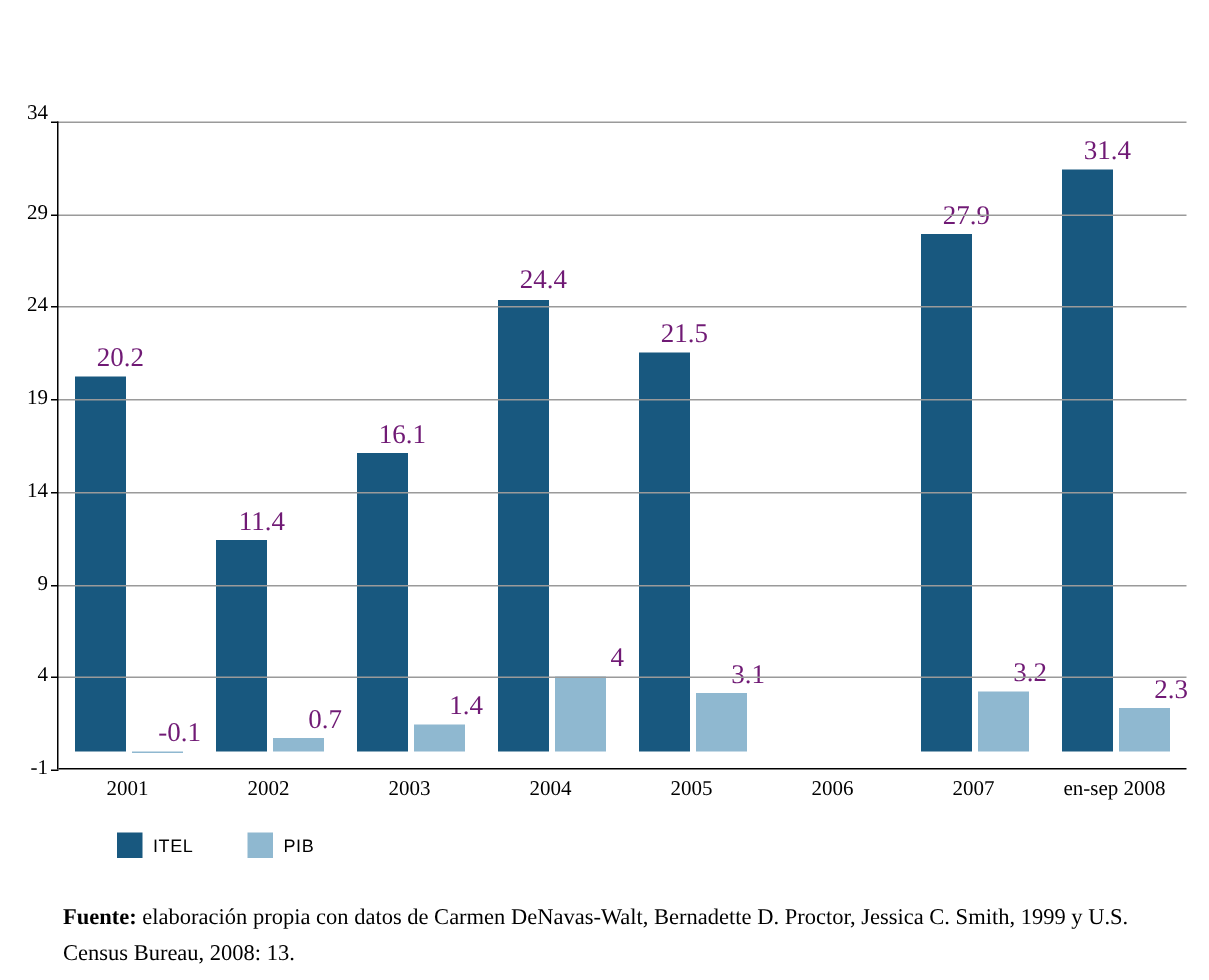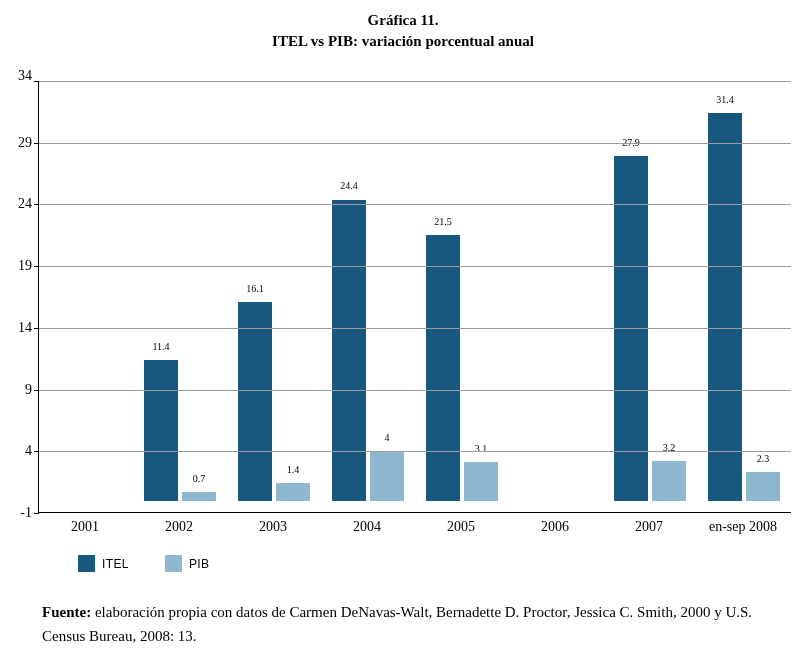--- a/index.html
+++ b/index.html
@@ -99,25 +99,25 @@
     height: 432px;
   }
   .bar {
     position: absolute;
     bottom: 0;
   }
   .bar.itel { background: #18587f; }
   .bar.pib  { background: #8fb8d0; }
   .bar-label {
     position: absolute;
-    font-size: 10px;
+    font-size: 18px;
     line-height: 14px;
-    text-align: center;
+    text-align: right;
     white-space: nowrap;
-    color: #000000;
+    color: #701a75;
   }
   
   .x-labels {
     position: absolute;
     left: 38px;
     top: 447px;
     width: 752px;
     height: 24px;
   }
   .x-label {
@@ -162,38 +162,40 @@
     font-size: 15px;
     line-height: 24px;
   }
   .source b { font-weight: bold; }
 </style>
 </head>
 <body>
 
 <div class="page">
 
-  <div class="title-block">
-    <div>Gráfica 11.</div>
-    <div>ITEL vs PIB: variación porcentual anual</div>
-  </div>
 
   <div class="plot-wrap">
     <div class="y-labels">
         <div class="y-label" style="top: 441px;">-1</div>
         <div class="y-label" style="top: 379.286px;">4</div>
         <div class="y-label" style="top: 317.571px;">9</div>
         <div class="y-label" style="top: 255.857px;">14</div>
         <div class="y-label" style="top: 194.143px;">19</div>
         <div class="y-label" style="top: 132.429px;">24</div>
         <div class="y-label" style="top: 70.7143px;">29</div>
         <div class="y-label" style="top: 4px;">34</div>
       </div>
     <div class="grid-area">
       <div class="groups">
+          <div class="group" style="left: 0px; width: 94px;">
+            <div class="bar itel" style="left: 11px; width: 34px; height: 249.326px; bottom: 12.3429px; background: rgb(24, 88, 127);"></div>
+            <div class="bar-label" style="left: -1px; width: 58px; top: 150.331px;">20.2</div>
+            <div class="bar pib" style="left: 49px; width: 34px; height: 1.23429px; bottom: 11.1086px; background: rgb(143, 184, 208);"></div>
+            <div class="bar-label" style="left: 37px; width: 58px; top: 399.657px;">-0.1</div>
+          </div>
           <div class="group" style="left: 94px; width: 94px; font-family: Liberation Serif, serif;">
             <div class="bar itel" style="left: 11px; width: 34px; height: 140.709px; bottom: 12.3429px; background: rgb(24, 88, 127);"></div>
             <div class="bar-label" style="left: -1px; width: 58px; top: 258.949px;">11.4</div>
             <div class="bar pib" style="left: 49px; width: 34px; height: 8.64px; bottom: 12.3429px; background: rgb(143, 184, 208);"></div>
             <div class="bar-label" style="left: 37px; width: 58px; top: 391.017px;">0.7</div>
           </div>
           <div class="group" style="left: 188px; width: 94px;">
             <div class="bar itel" style="left: 11px; width: 34px; height: 198.72px; bottom: 12.3429px; background: rgb(24, 88, 127);"></div>
             <div class="bar-label" style="left: -1px; width: 58px; top: 200.937px;">16.1</div>
             <div class="bar pib" style="left: 49px; width: 34px; height: 17.28px; bottom: 12.3429px; background: rgb(143, 184, 208);"></div>
@@ -258,16 +260,16 @@
         <span class="legend-swatch" style="background: rgb(24, 88, 127);"></span>
         <span class="legend-text">ITEL</span>
       </div>
       <div class="legend-item">
         <span class="legend-swatch" style="background: rgb(143, 184, 208);"></span>
         <span class="legend-text">PIB</span>
       </div>
     </div>
 
   <div class="source">
-    <b>Fuente:</b><span> elaboración propia con datos de Carmen DeNavas-Walt, Bernadette D. Proctor, Jessica C. Smith, 2000 y U.S. Census Bureau, 2008: 13.</span>
+    <b>Fuente:</b><span> elaboración propia con datos de Carmen DeNavas-Walt, Bernadette D. Proctor, Jessica C. Smith, 1999 y U.S. Census Bureau, 2008: 13.</span>
   </div>
 
 </div>
 
 </body></html>

